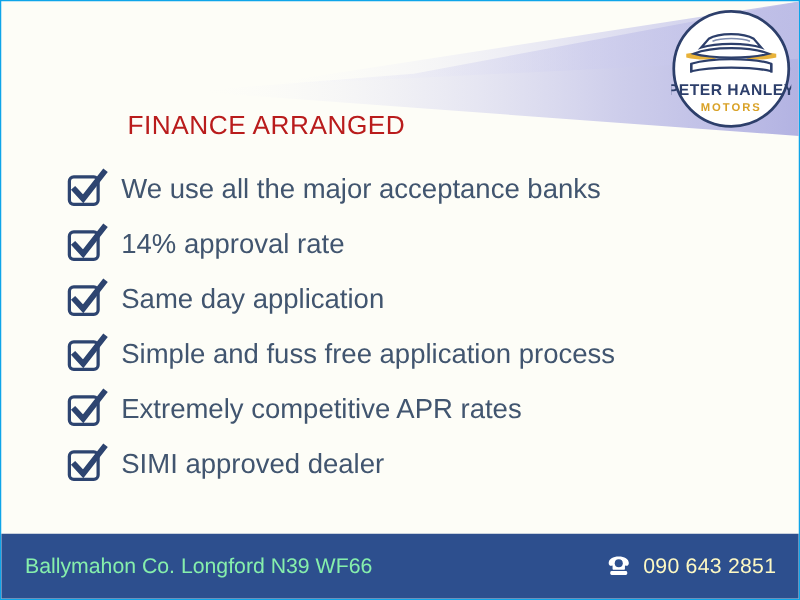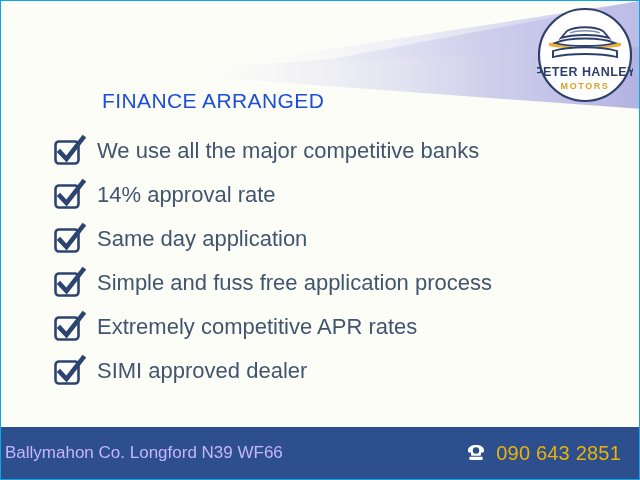--- a/index.html
+++ b/index.html
@@ -41,21 +41,21 @@
   }
   .logo svg { display: block; }
 
   
   .heading {
     position: absolute;
     left: 101px;
     top: 88px;
     font-size: 21px;
     letter-spacing: 0.4px;
-    color: #1d4ed8;
+    color: #b91c1c;
     font-weight: 400;
     white-space: nowrap;
   }
 
   
   .checklist {
     position: absolute;
     left: 52px;
     top: 128px;
     width: 560px;
@@ -86,41 +86,41 @@
     left: 0;
     right: 0;
     bottom: 0;
     height: 52px;
     background: #2d4f8e;
     display: flex;
     align-items: center;
   }
   .footer-address {
     position: absolute;
-    left: 4px;
+    left: 19px;
     font-size: 17px;
-    color: #c4b5fd;
+    color: #86efac;
     white-space: nowrap;
   }
   .footer-contact {
     position: absolute;
     right: 18px;
     display: flex;
     align-items: center;
     gap: 9px;
     white-space: nowrap;
   }
   .phone-icon {
     width: 22px;
     height: 22px;
     display: block;
   }
   .footer-phone {
-    font-size: 20px;
-    color: #eab308;
+    font-size: 17px;
+    color: #fef9c3;
     letter-spacing: 0.2px;
   }
 </style>
 </head>
 <body>
 
 <div id="poster">
 
   <div class="swoosh-wrap">
     <svg class="swoosh-svg" width="640" height="132" viewBox="0 0 640 132">
@@ -168,21 +168,21 @@
 
   <div class="checklist">
 
     <div class="check-row">
       <span class="check-icon">
         <svg width="32" height="32" viewBox="0 0 32 32">
           <rect x="2.5" y="6.5" width="23" height="22" rx="3.5" ry="3.5" fill="none" stroke="#2d4470" stroke-width="2.6"></rect>
           <path d="M7 17 L13.5 24 L30 3" fill="none" stroke="#2d4470" stroke-width="4.6" stroke-linecap="square" stroke-linejoin="miter"></path>
         </svg>
       </span>
-      <span class="check-label">We use all the major competitive banks</span>
+      <span class="check-label">We use all the major acceptance banks</span>
     </div>
 
     <div class="check-row">
       <span class="check-icon">
         <svg width="32" height="32" viewBox="0 0 32 32">
           <rect x="2.5" y="6.5" width="23" height="22" rx="3.5" ry="3.5" fill="none" stroke="#2d4470" stroke-width="2.6"></rect>
           <path d="M7 17 L13.5 24 L30 3" fill="none" stroke="#2d4470" stroke-width="4.6" stroke-linecap="square" stroke-linejoin="miter"></path>
         </svg>
       </span>
       <span class="check-label">14% approval rate</span>

